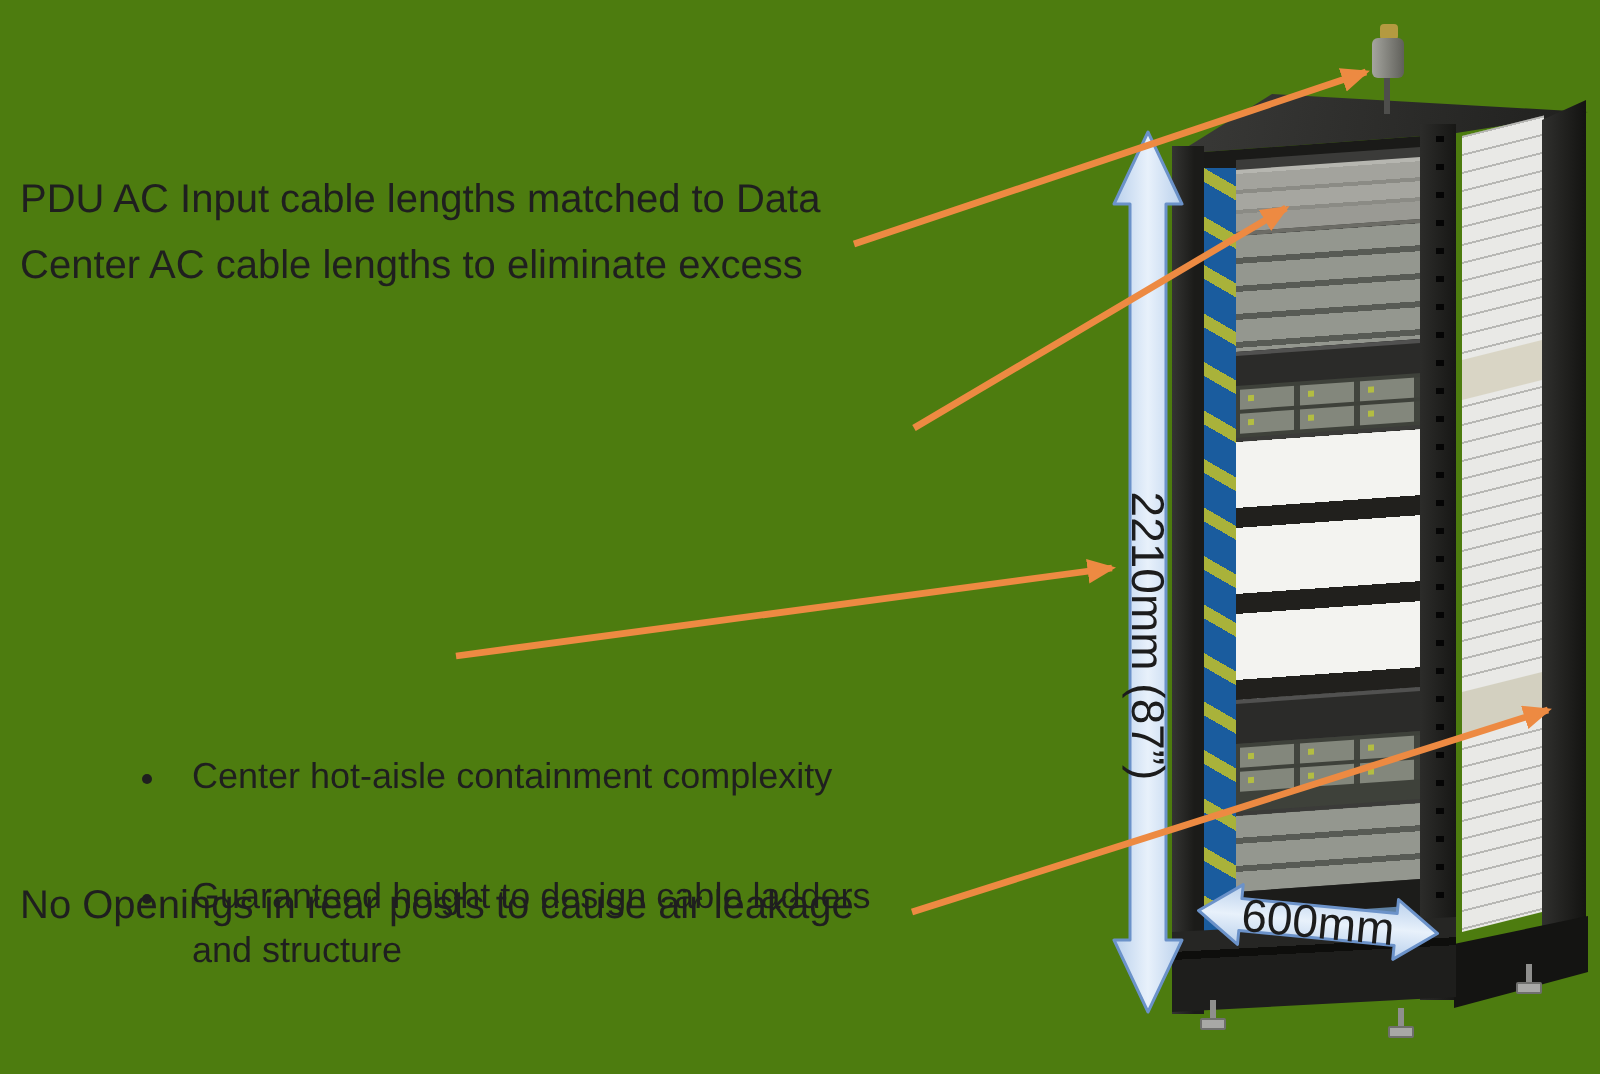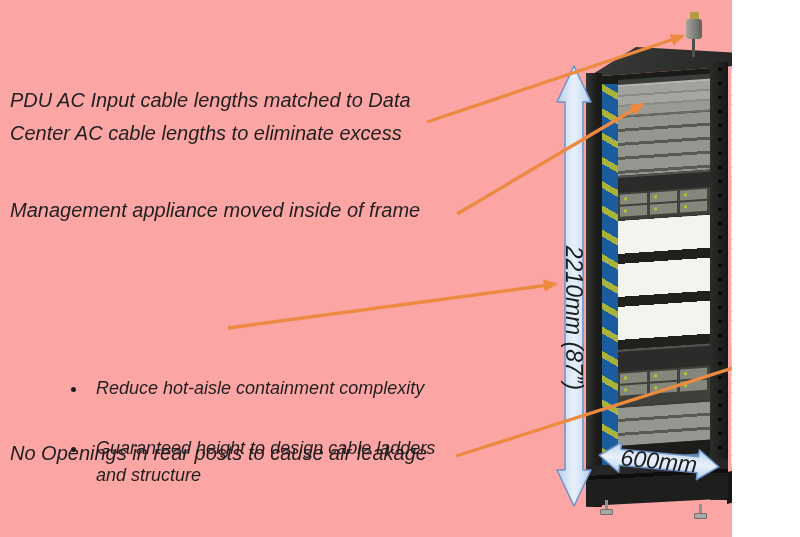--- a/index.html
+++ b/index.html
@@ -1,17 +1,17 @@
 <!DOCTYPE html>
 <html><head>
 <meta charset="utf-8">
 <style>
   html,body{margin:0;padding:0;background:#fff;}
-  #canvas{position:relative;width:732px;height:537px;background:#fca5a5;overflow:hidden;
-          font-family:"Liberation Sans",sans-serif;color:#1f1f1f;font-style:italic;}
+  #canvas{position:relative;width:800px;height:537px;background:#4d7c0f;overflow:hidden;
+          font-family:"Liberation Sans",sans-serif;color:#1f1f1f;}
 
   
   .ann{position:absolute;left:10px;width:480px;font-size:20px;line-height:33px;
        white-space:pre-line;color:#1f1f1f;}
   #ann-pdu{top:84px;}
   #ann-mgmt{top:194px;}
   #ann-height{top:306px;}
   #ann-open{top:437px;}
   .bullets{margin:3px 0 0 0;padding-left:78px;}
   .bullets li{font-size:18px;line-height:27px;white-space:pre-line;padding-left:8px;}
@@ -92,25 +92,24 @@
   .dim-label{font-family:"Liberation Sans",sans-serif;}
 </style>
 </head>
 <body>
 
 <div id="canvas">
 
   <div class="ann" id="ann-pdu">PDU AC Input cable lengths matched to Data
 Center AC cable lengths to eliminate excess</div>
 
-  <div class="ann" id="ann-mgmt">Management appliance moved inside of frame</div>
 
   <div class="ann" id="ann-height">
     <ul class="bullets">
-      <li>Reduce hot-aisle containment complexity</li>
+      <li>Center hot-aisle containment complexity</li>
       <li>Guaranteed height to design cable ladders
 and structure</li>
     </ul>
   </div>
 
   <div class="ann" id="ann-open">No Openings in rear posts to cause air leakage</div>
 
   <div class="rk" id="rack-roof"></div>
   <div class="rk" id="rack-roof-front"></div>
   <div class="rk" id="left-post"></div>

